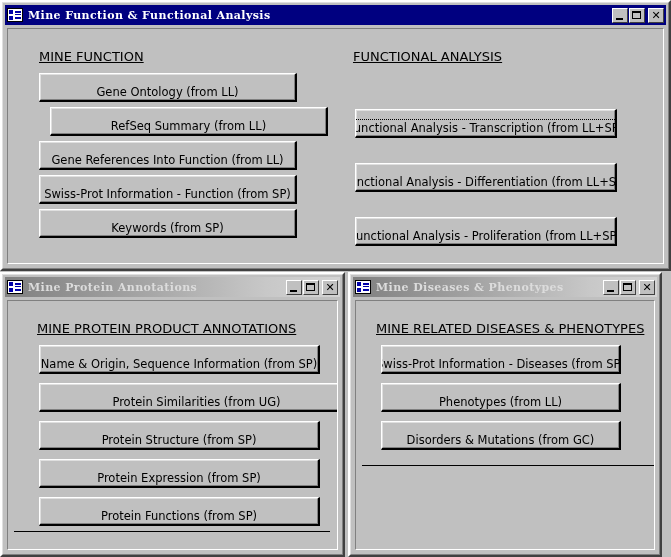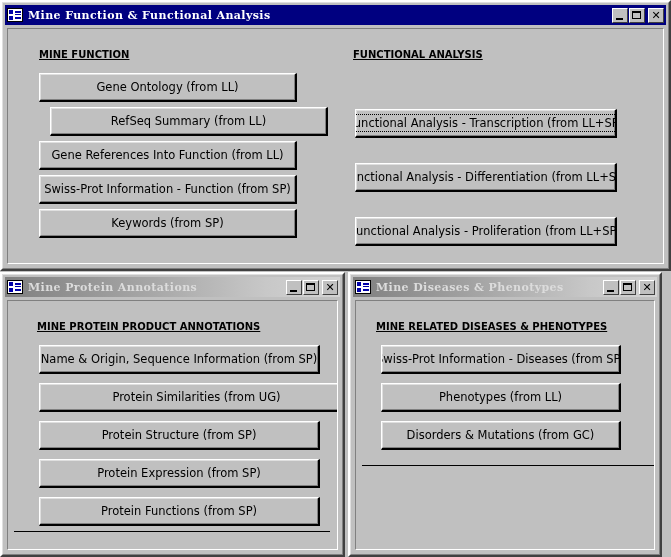--- a/index.html
+++ b/index.html
@@ -149,39 +149,39 @@
     border-right: 1px solid #ffffff;
     border-bottom: 1px solid #ffffff;
     box-sizing: border-box;
     overflow: hidden;
   }
 
   
   .section-title {
     position: absolute;
     font-family: "DejaVu Sans", sans-serif;
-    font-size: 10px;
-    font-weight: bold;
+    font-size: 13px;
+    font-weight: normal;
     color: #000000;
     text-decoration: underline;
     white-space: nowrap;
     letter-spacing: 0px;
   }
 
   
   .pbtn {
     position: absolute;
     background: #c0c0c0;
     border-top: 1px solid #ffffff;
     border-left: 1px solid #ffffff;
     border-right: 2px solid #000000;
     border-bottom: 2px solid #000000;
     box-sizing: border-box;
     display: flex;
-    align-items: center;
+    align-items: flex-end;
     justify-content: center;
     font-family: "DejaVu Sans", sans-serif;
     font-size: 11.5px;
     color: #000000;
     white-space: nowrap;
     overflow: hidden;
   }
   .pbtn .inner {
     border-top: 1px solid #dfdfdf;
     border-left: 1px solid #dfdfdf;

